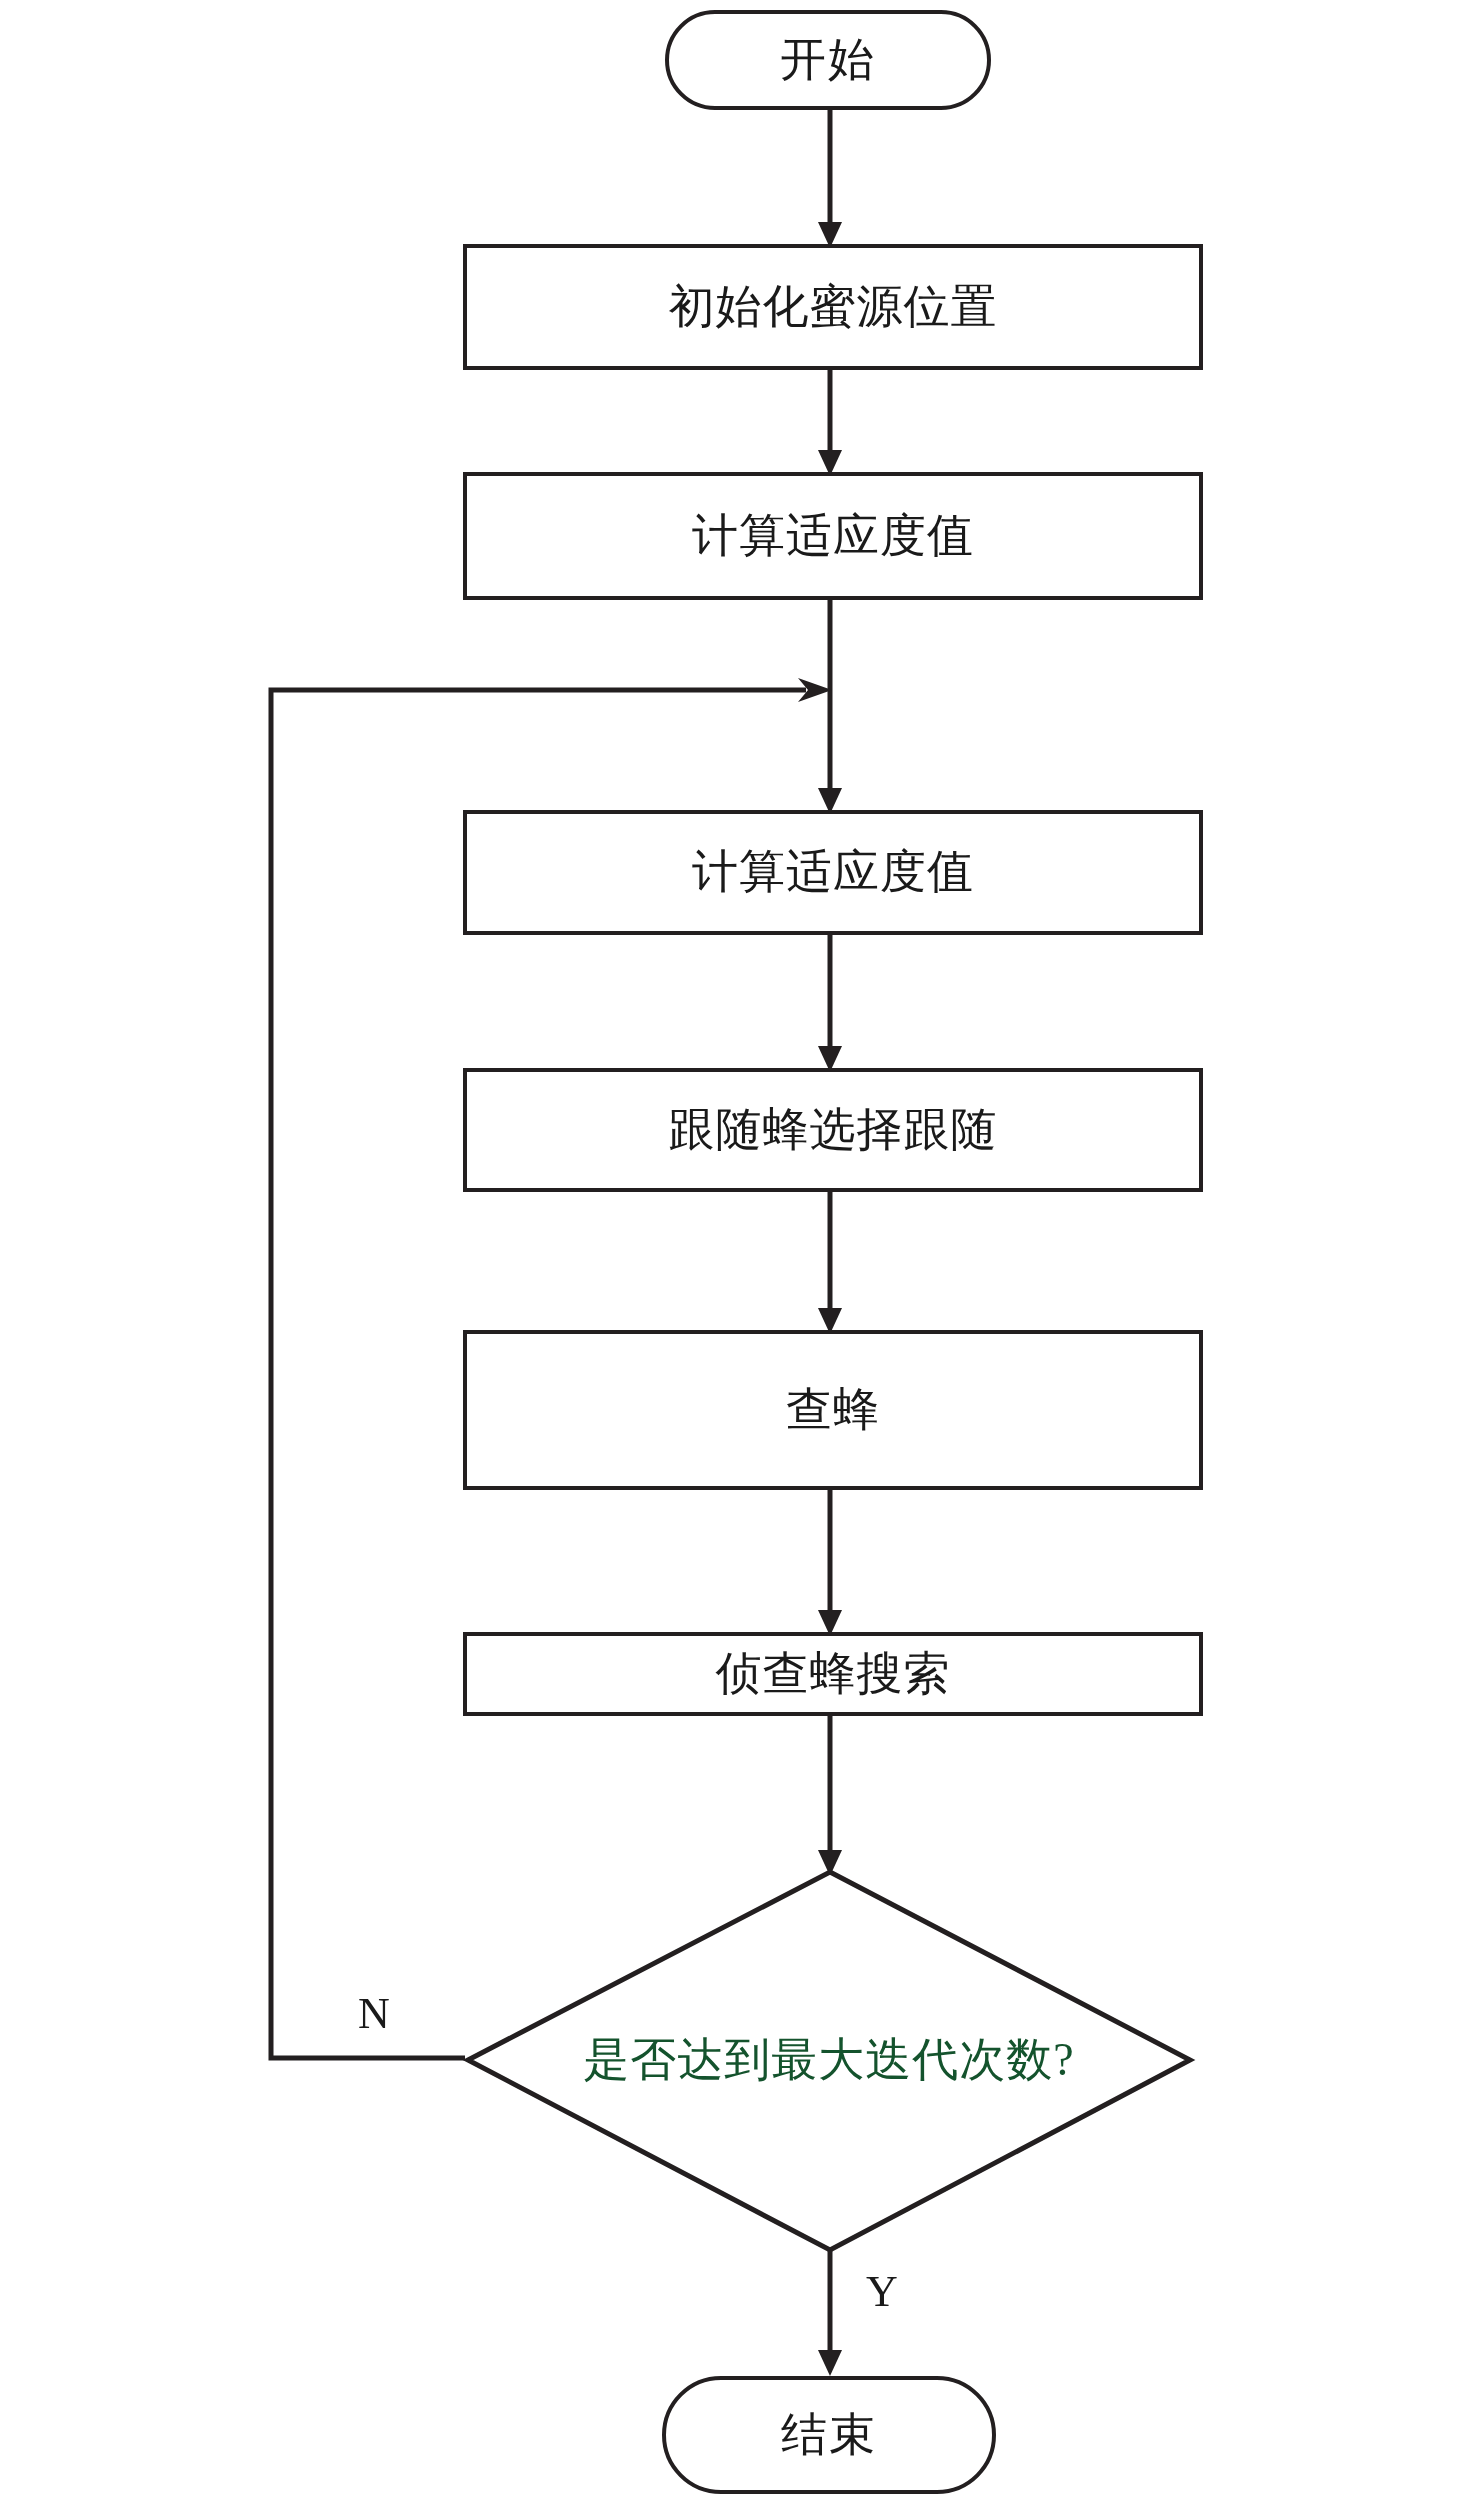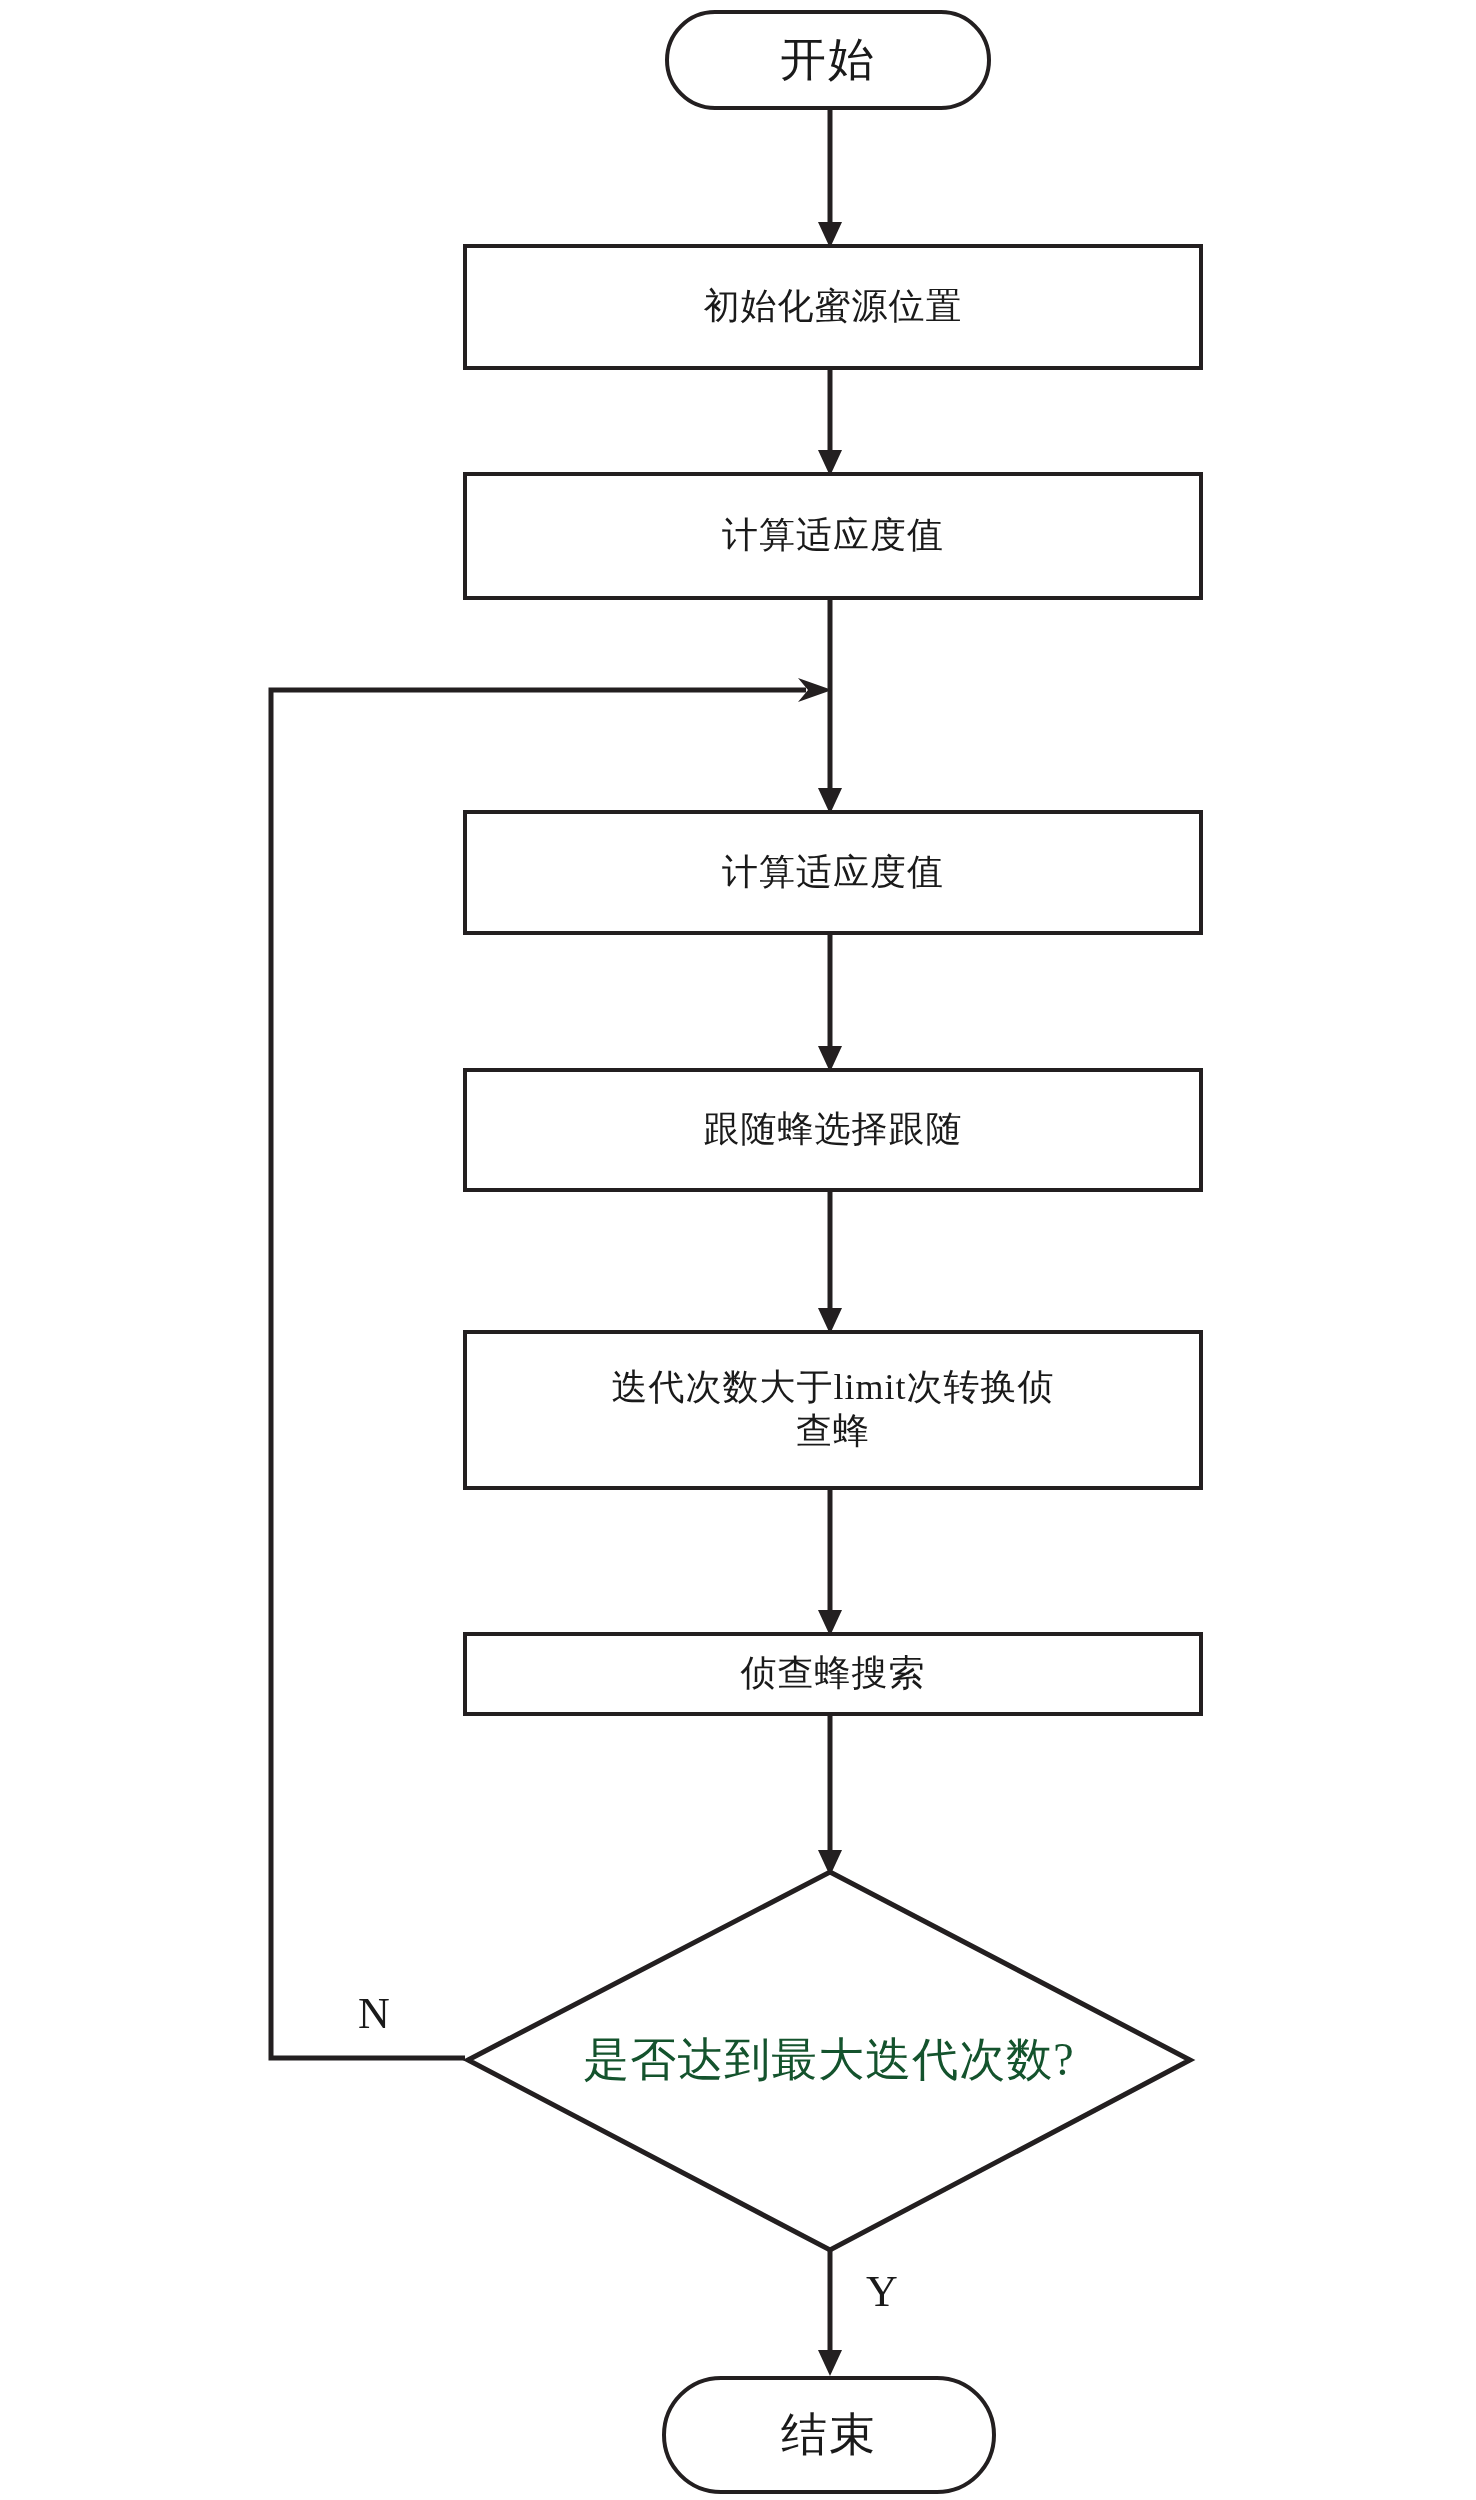--- a/index.html
+++ b/index.html
@@ -39,21 +39,21 @@
   .node-terminal {
     border: 4px solid #231f20;
     border-radius: 999px;
     background: #ffffff;
     font-size: 46px;
     letter-spacing: 2px;
   }
   .node-process {
     border: 4px solid #231f20;
     background: #ffffff;
-    font-size: 36px;
+    font-size: 46px;
     letter-spacing: 1px;
     line-height: 1.22;
     padding: 16px 10px;
     font-family: Liberation Serif, serif;
   }
   .node-decision {
     background: transparent;
     font-size: 46px;
     letter-spacing: 1px;
   }
@@ -130,21 +130,20 @@
 
   <div class="node node-process" style="left:463px; top:810px; width:740px; height:125px;">
     <span>计算适应度值</span>
   </div>
 
   <div class="node node-process" style="left:463px; top:1068px; width:740px; height:124px;">
     <span>跟随蜂选择跟随</span>
   </div>
 
   <div class="node node-process" style="left:463px; top:1330px; width:740px; height:160px; flex-direction:column; justify-content:center;">
-    <span>迭代次数大于limit次转换侦</span>
     <span>查蜂</span>
   </div>
 
   <div class="node node-process" style="left:463px; top:1632px; width:740px; height:84px;">
     <span>侦查蜂搜索</span>
   </div>
 
   <div class="node node-decision" style="left:468px; top:2012px; width:722px; height:96px;">
     <span class="decision-text">是否达到最大迭代次数?</span>
   </div>

